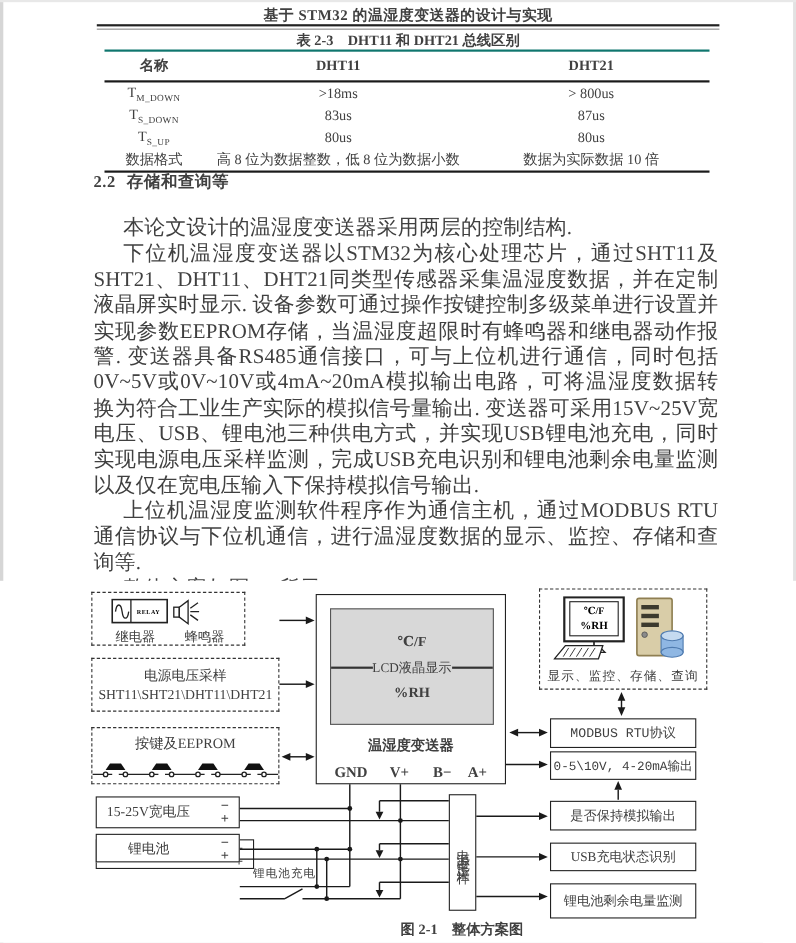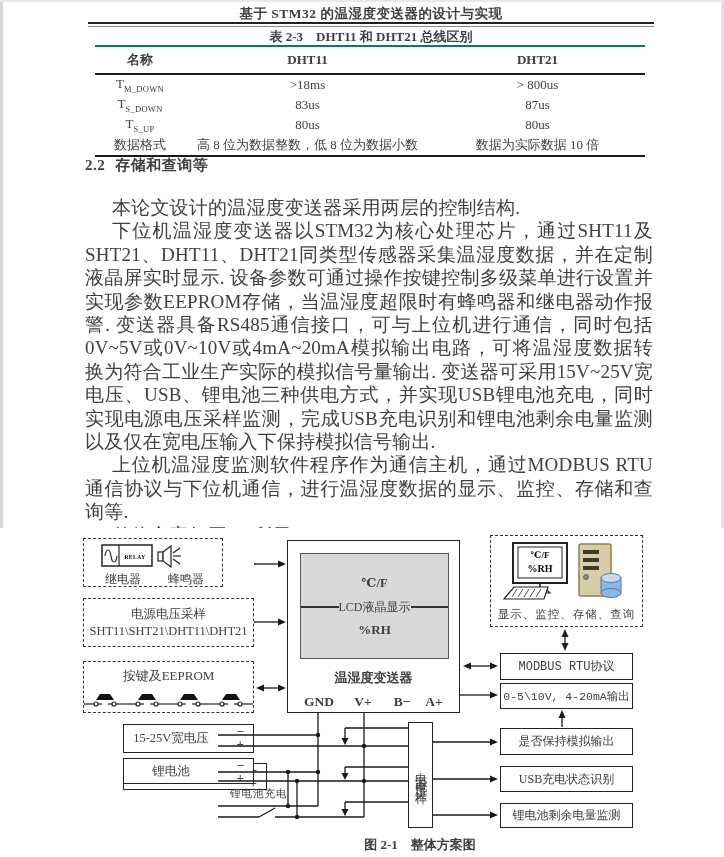--- a/index.html
+++ b/index.html
@@ -44,21 +44,21 @@
   .lcd .mid{display:flex;align-items:center;font-size:12px;margin-bottom:6px;}
   .lcd .mid .ln{flex:1;height:1.5px;background:#333;}
   .lcd .row3{text-align:center;font-weight:bold;font-size:13px;}
   .pins{position:absolute;left:0;top:153px;width:100%;font-weight:600;font-size:13.5px;}
   .pins span{position:absolute;text-align:center;}
 
   .vbox{position:absolute;border:1.5px solid #222;background:#fff;box-sizing:border-box;
         display:flex;align-items:center;justify-content:center;
         writing-mode:vertical-rl;text-orientation:upright;font-size:12px;letter-spacing:4px;}
   .pm{position:absolute;right:9px;top:1px;line-height:12px;font-size:13px;text-align:center;font-weight:600;}
-  .supply{display:flex;align-items:center;justify-content:center;padding-right:35px;font-size:12.5px;margin-left:36px;}
+  .supply{display:flex;align-items:center;justify-content:center;padding-right:35px;font-size:12.5px;}
   .charge-lbl{position:absolute;left:230px;top:787px;font-size:10.5px;letter-spacing:1px;}
   .fig-caption{position:absolute;left:290px;top:836px;width:260px;text-align:center;font-size:13px;font-weight:600;}
 </style>
 </head>
 <body>
 
 <div class="page">
   <div class="edge-l"></div>
   <div class="edge-r"></div>
   <div class="edge-t"></div>
@@ -220,21 +220,21 @@
         <ellipse cx="36" cy="37" rx="10" ry="4.5" fill="#c5daf0" stroke="#4f7bb0" stroke-width="1"></ellipse>
       </svg>
     </span>
     <span class="lbl" style="left:0;bottom:4px;width:100%;font-size:11.5px;letter-spacing:1px;">显示、监控、存储、查询</span>
   </div>
 
   <div class="sbox mono" style="left:500px;top:653px;width:133px;height:27px;font-size:12px;">MODBUS RTU协议</div>
   <div class="sbox mono" style="left:500px;top:683px;width:133px;height:26px;">0-5\10V, 4-20mA输出</div>
   <div class="sbox" style="left:500px;top:728px;width:133px;height:27px;">是否保持模拟输出</div>
   <div class="sbox" style="left:500px;top:766px;width:133px;height:26px;">USB充电状态识别</div>
-  <div class="sbox" style="left:500px;top:803px;width:133px;height:25px;">锂电池剩余电量监测</div>
+  <div class="sbox" style="left:500px;top:803px;width:133px;height:32px;">锂电池剩余电量监测</div>
 
   <div class="sbox supply" style="left:87px;top:724px;width:131px;height:29px;">
     <span>15-25V宽电压</span>
     <span class="pm"><span>−</span><br><span>+</span></span>
   </div>
   <div class="sbox supply" style="left:87px;top:763px;width:144px;height:27px;">
     <span>USB</span>
     <span class="pm"><span>−</span><br><span>+</span></span>
   </div>
   <div class="sbox supply" style="left:87px;top:758px;width:131px;height:26px;">

